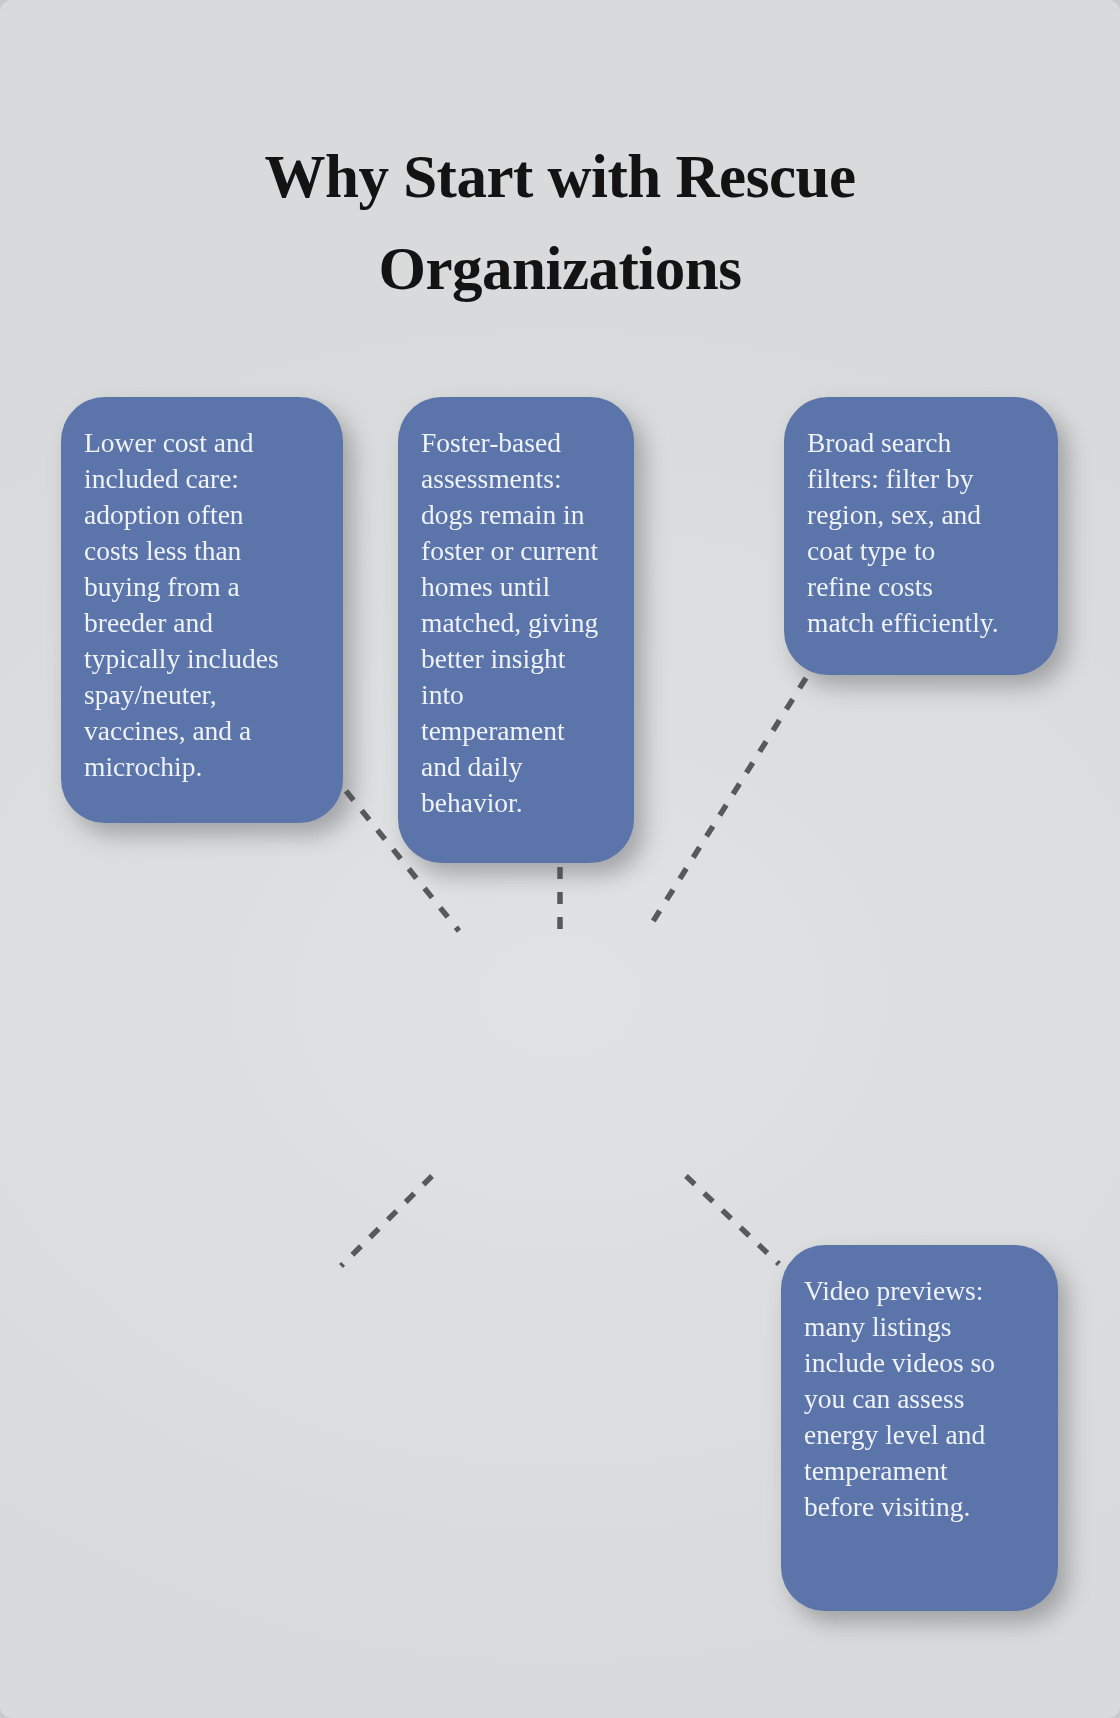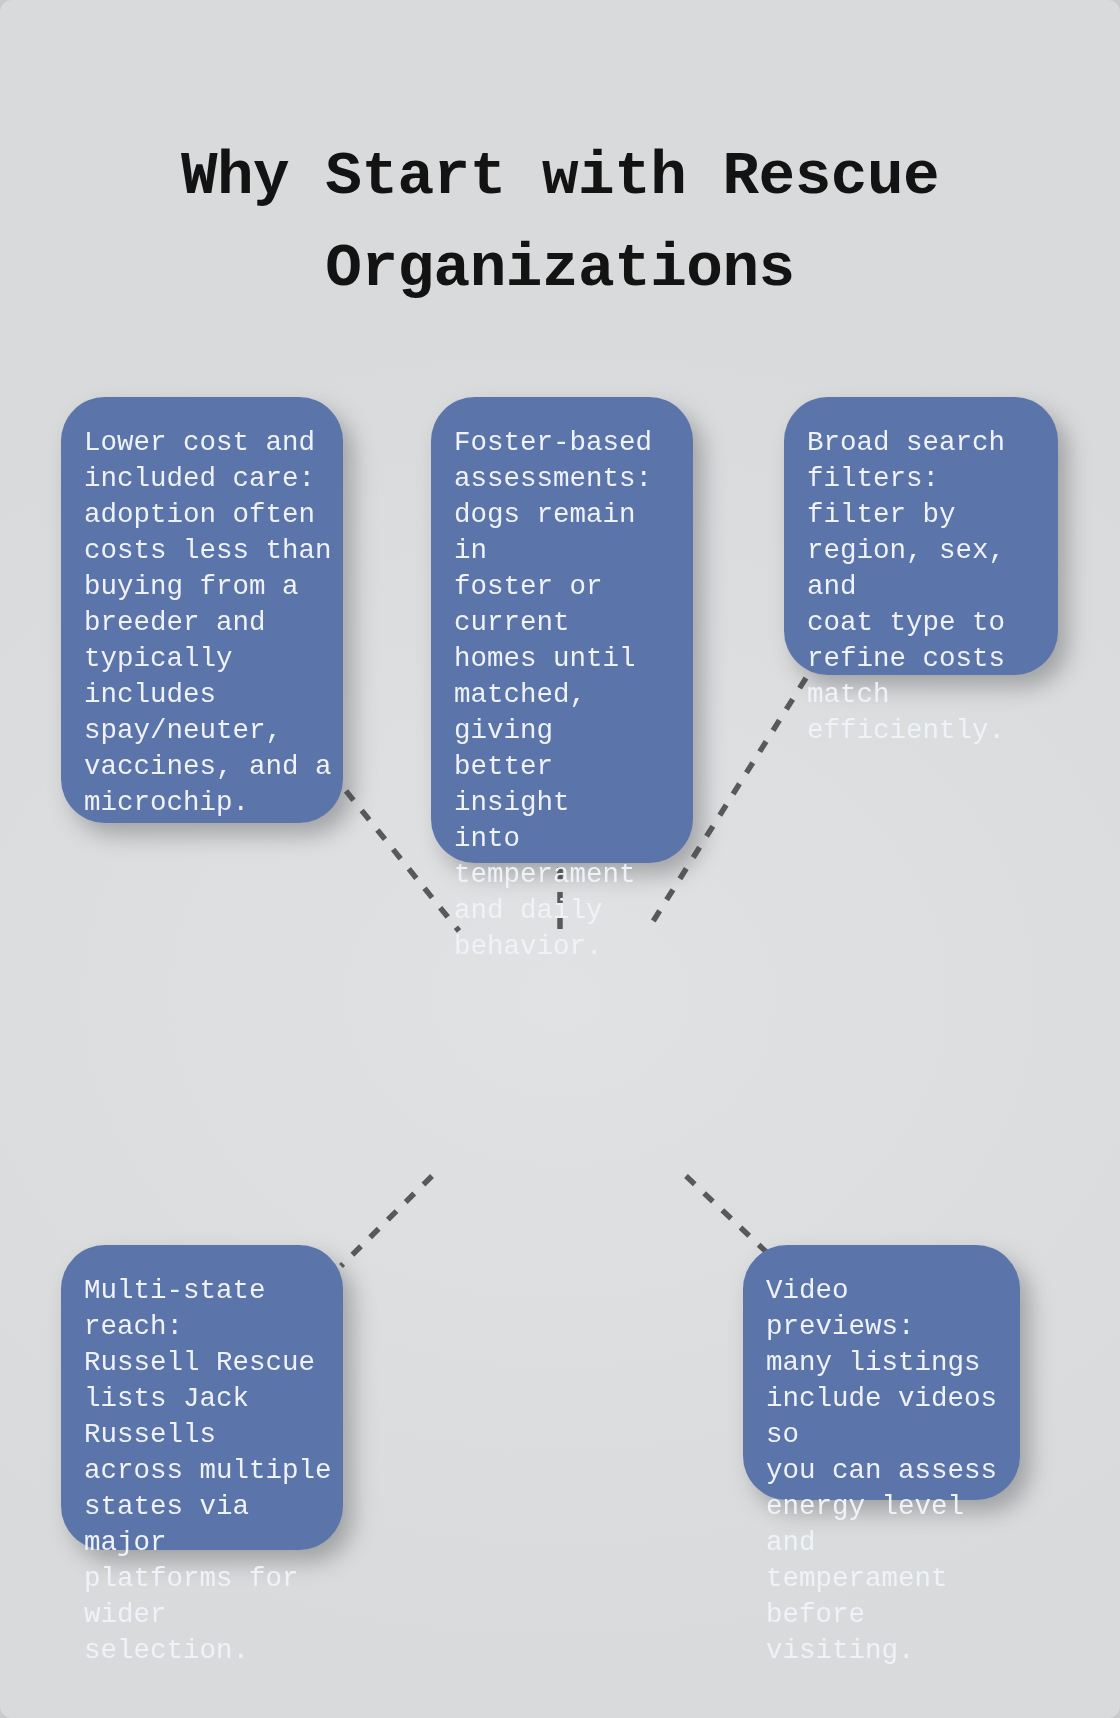--- a/index.html
+++ b/index.html
@@ -7,21 +7,21 @@
     padding: 0;
     background: #c9cacb;
   }
   .canvas {
     position: relative;
     width: 1120px;
     height: 1718px;
     margin: 0 auto;
     overflow: hidden;
     background: radial-gradient(ellipse 900px 700px at 50% 58%, #e1e2e4 0%, #dcddde 55%, #d9dadb 100%);
-    font-family: Liberation Mono, monospace;
+    font-family: Liberation Serif, serif;
     border-radius: 12px;
   }
   .page-title {
     position: absolute;
     top: 90px;
     left: 0;
     width: 100%;
     text-align: center;
     font-size: 61px;
     line-height: 92px;
@@ -45,24 +45,24 @@
     box-shadow: 10px 12px 22px rgba(75, 77, 82, 0.40);
     color: #eff2f8;
     font-size: 27.5px;
     line-height: 36px;
     padding: 28px 8px 20px 23px;
   }
   .benefit-node .node-text {
     white-space: pre-line;
   }
   .pos-1 { left: 61px;  top: 397px;  width: 282px; height: 426px; }
-  .pos-2 { left: 431px; top: 397px;  width: 262px; height: 466px; }
+  .pos-2 { left: 398px; top: 397px;  width: 236px; height: 466px; }
   .pos-3 { left: 784px; top: 397px;  width: 274px; height: 278px; }
   .pos-4 { left: 61px;  top: 1245px; width: 282px; height: 305px; }
-  .pos-5 { left: 743px; top: 1245px; width: 277px; height: 255px; }
+  .pos-5 { left: 781px; top: 1245px; width: 277px; height: 366px; }
   .center-node {
     position: absolute;
     left: 382px;
     top: 935px;
     width: 356px;
     height: 238px;
     box-sizing: border-box;
     background: #eef0f2;
     border-radius: 30px;
     box-shadow: 12px 15px 26px rgba(75, 77, 82, 0.35);
@@ -123,29 +123,20 @@
   <div class="benefit-node pos-3">
     <span class="node-text">Broad search
 filters: filter by
 region, sex, and
 coat type to
 refine costs
 match efficiently.</span>
   </div>
 
 
-  <div class="benefit-node pos-4">
-    <span class="node-text">Multi-state reach:
-Russell Rescue
-lists Jack Russells
-across multiple
-states via major
-platforms for
-wider selection.</span>
-  </div>
 
   <div class="benefit-node pos-5">
     <span class="node-text">Video previews:
 many listings
 include videos so
 you can assess
 energy level and
 temperament
 before visiting.</span>
   </div>

